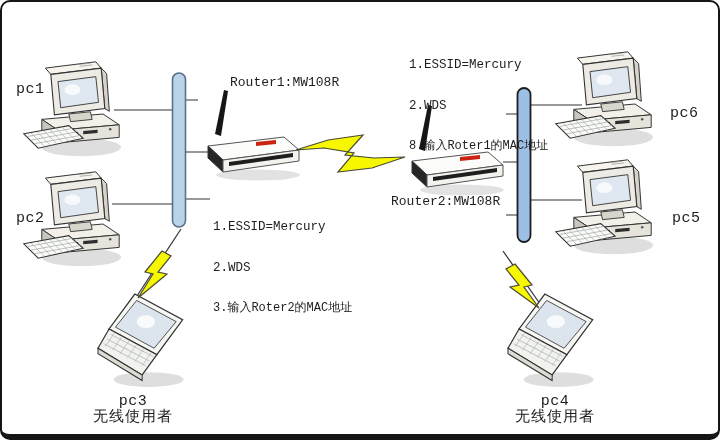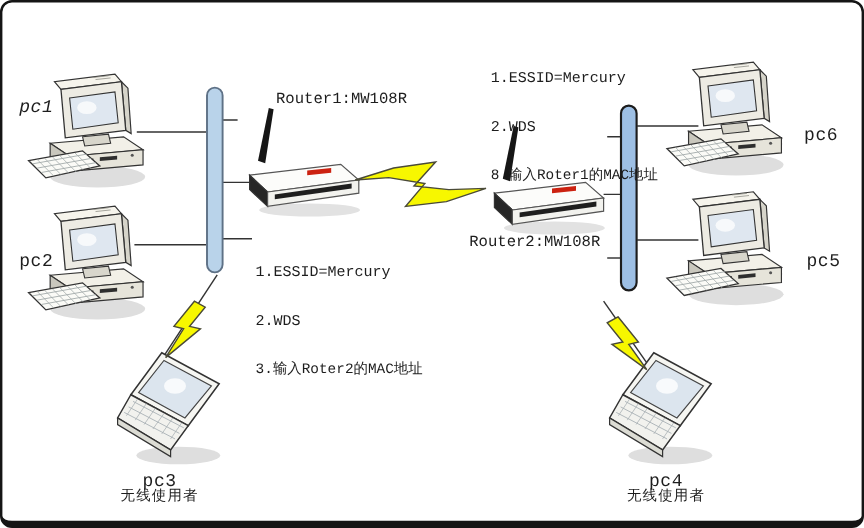--- a/index.html
+++ b/index.html
@@ -14,21 +14,21 @@
     overflow:hidden;
     font-family:"Liberation Mono","DejaVu Sans Mono",monospace;
     color:#1d1d1d;
   }
   .diagram-svg{position:absolute;left:0;top:0;width:716px;height:432px;}
   .lbl{position:absolute;white-space:pre;line-height:1.08;}
   .pc-label{font-size:15px;letter-spacing:0.5px;}
   .router-label{font-size:13px;}
   .note{font-size:12.5px;line-height:13.5px;}
   .note .cjk{font-size:12px;}
-  .caption{font-size:12px;letter-spacing:1px;font-family:Liberation Mono, monospace;}
+  .caption{font-size:15px;letter-spacing:1px;font-family:Liberation Sans, sans-serif;}
   .centered{text-align:center;}
 </style>
 </head>
 <body>
 
 <div class="canvas">
 
   <svg class="diagram-svg" viewBox="0 0 716 432">
     <defs>
 
@@ -102,21 +102,21 @@
     <use href="#router" transform="translate(198,88)"></use>
     <use href="#router" transform="translate(402,103)"></use>
     <use href="#laptop" transform="translate(96,292) scale(0.92)"></use>
     <use href="#laptop" transform="translate(506,292) scale(0.92)"></use>
 
     <polygon points="294,148 326,138 361,133 343,153 372,156 403,155 370,166 336,170 352,151 322,146" fill="#f7f700" stroke="#4a4a38" stroke-width="1.2"></polygon>
     <polygon points="160,249 143,270 151,272 136,296 165,272 156,270 169,254" fill="#f7f700" stroke="#4a4a38" stroke-width="1.2"></polygon>
     <polygon points="513,262 530,283 522,285 537,306 508,285 517,283 504,267" fill="#f7f700" stroke="#4a4a38" stroke-width="1.2"></polygon>
   </svg>
 
-  <div class="lbl pc-label" style="left:14px;top:80px;font-style:italic;">pc1</div>
+  <div class="lbl pc-label" style="left:14px;top:80px;">pc1</div>
   <div class="lbl pc-label" style="left:14px;top:209px;">pc2</div>
   <div class="lbl pc-label" style="left:668px;top:80px;margin-top:24px;">pc6</div>
   <div class="lbl pc-label" style="left:670px;top:209px;">pc5</div>
 
   <div class="lbl router-label" style="left:228px;top:74px;text-align:right;">Router1:MW108R</div>
   <div class="lbl router-label" style="left:389px;top:193px;">Router2:MW108R</div>
 
   <div class="lbl note" style="left:407px;top:30px;">
     <div>1.ESSID=Mercury</div>
     <div>2.WDS</div>

